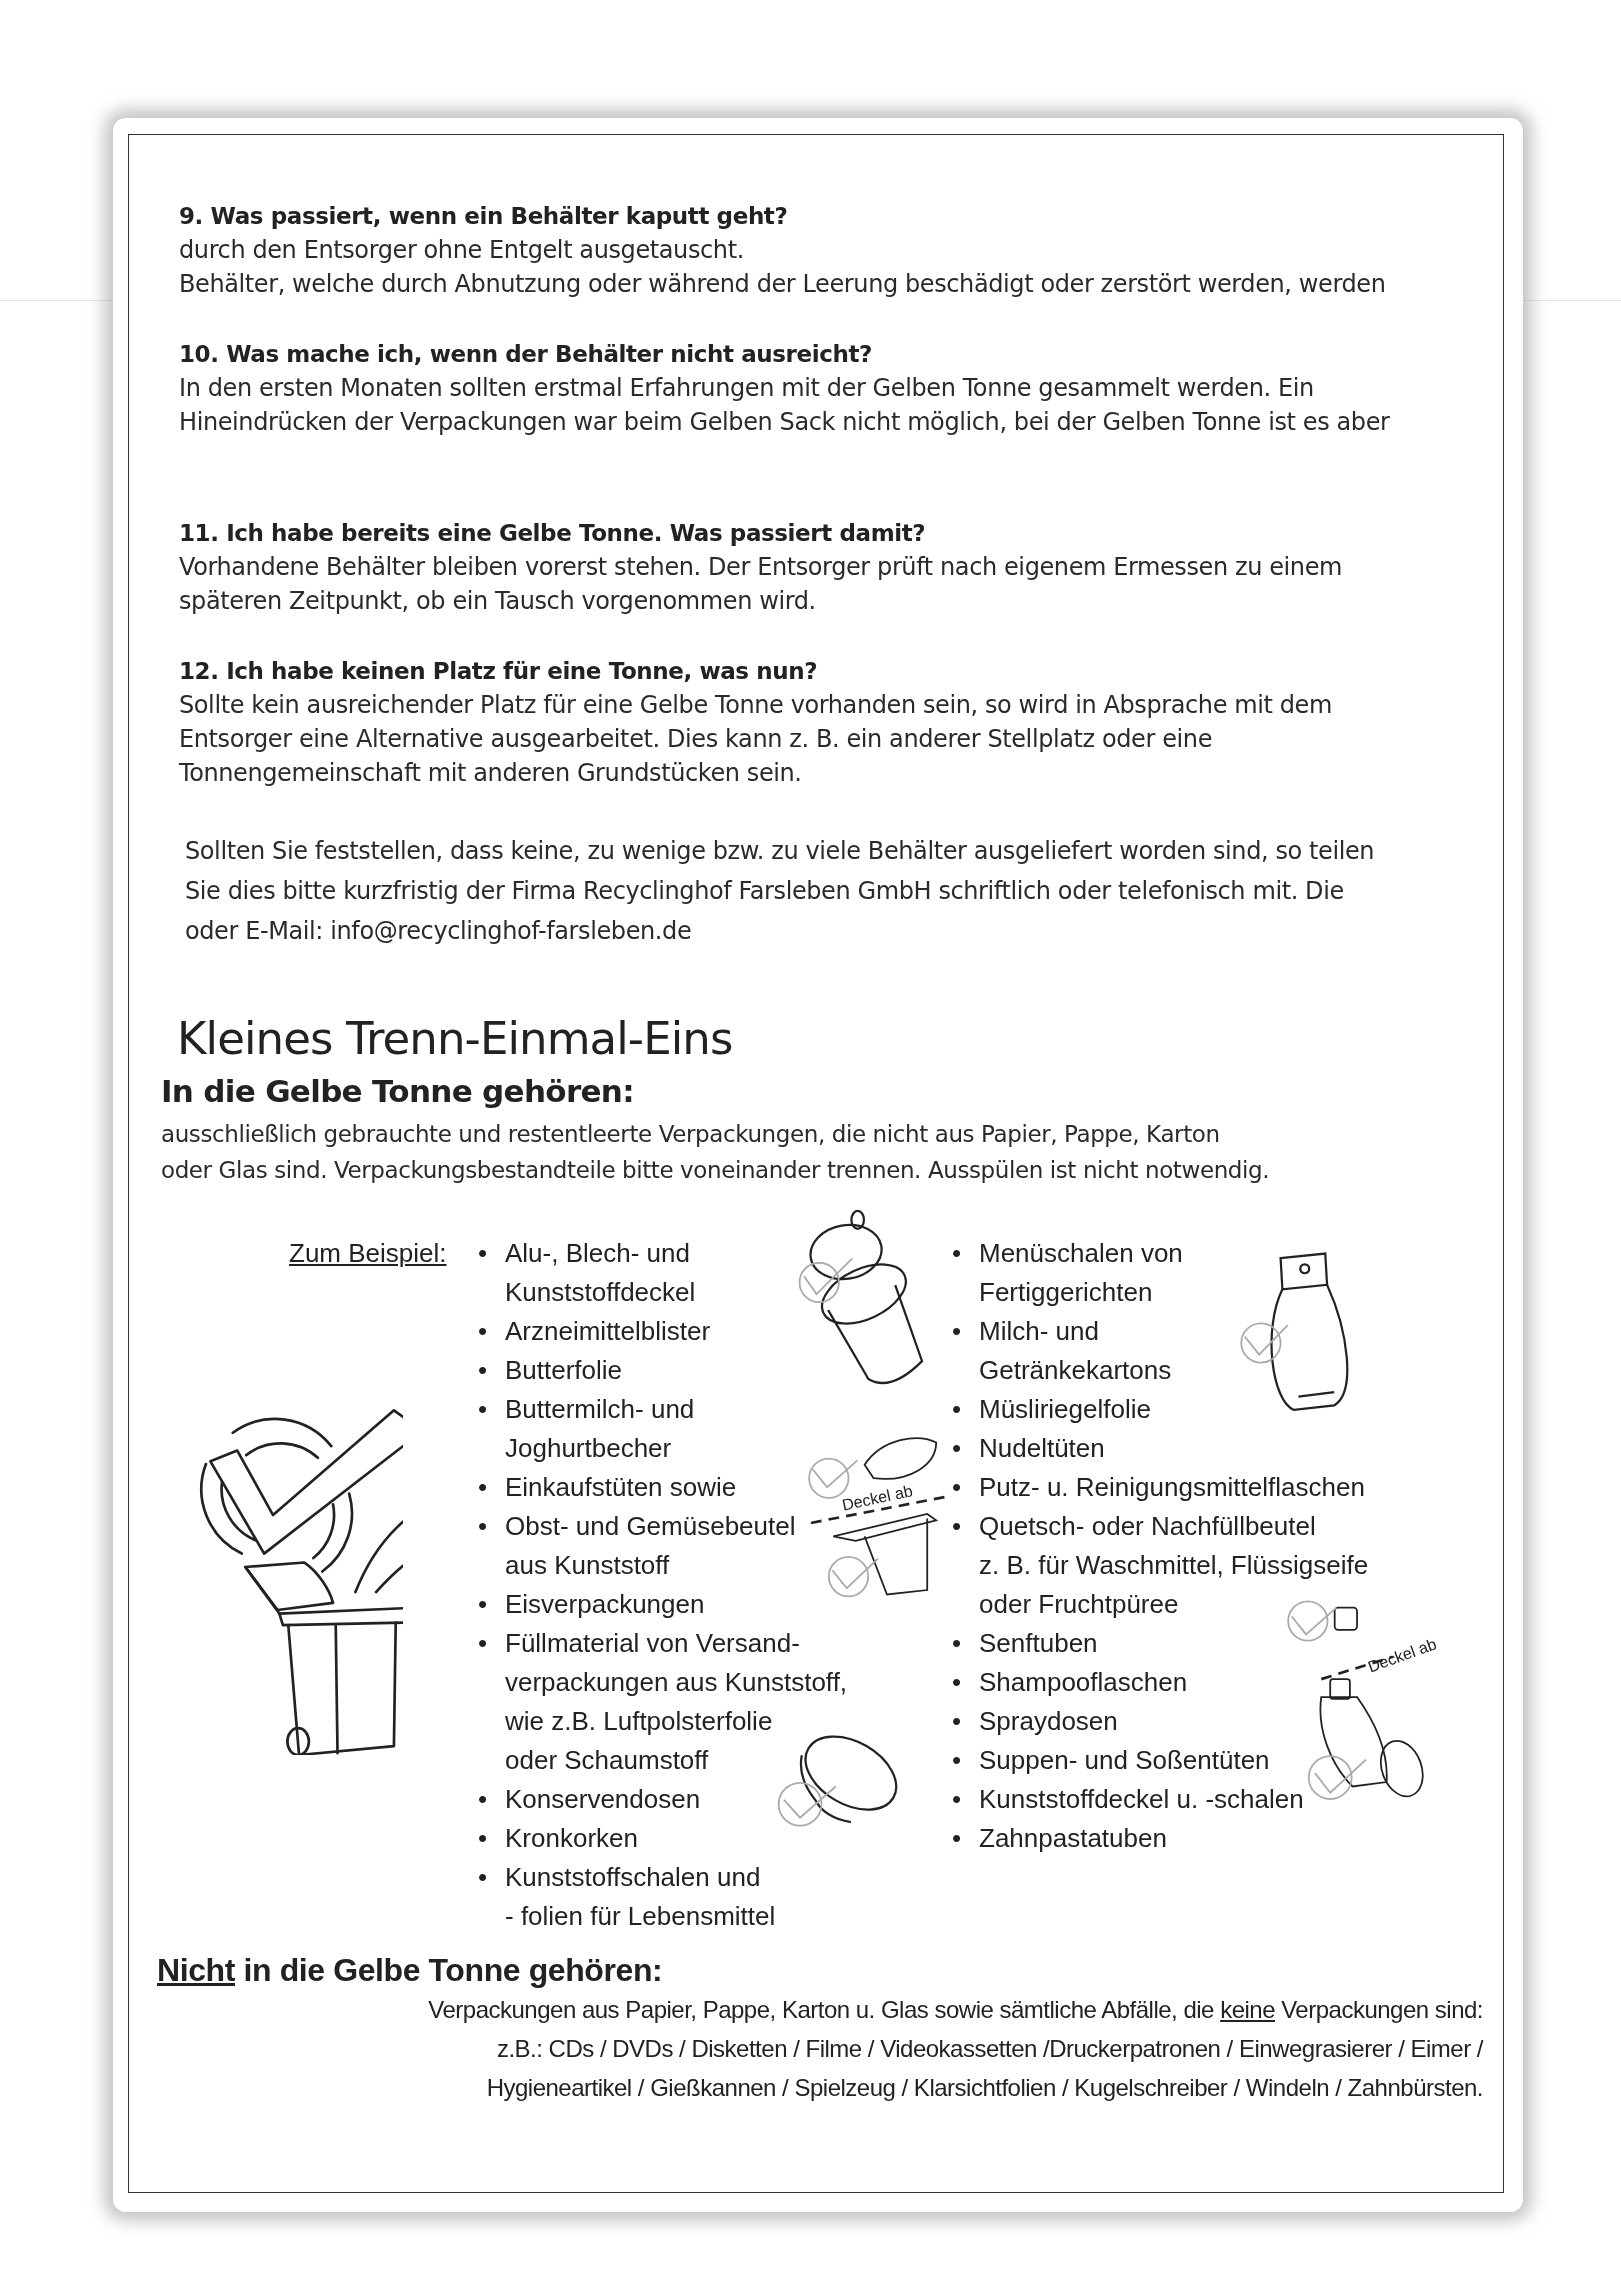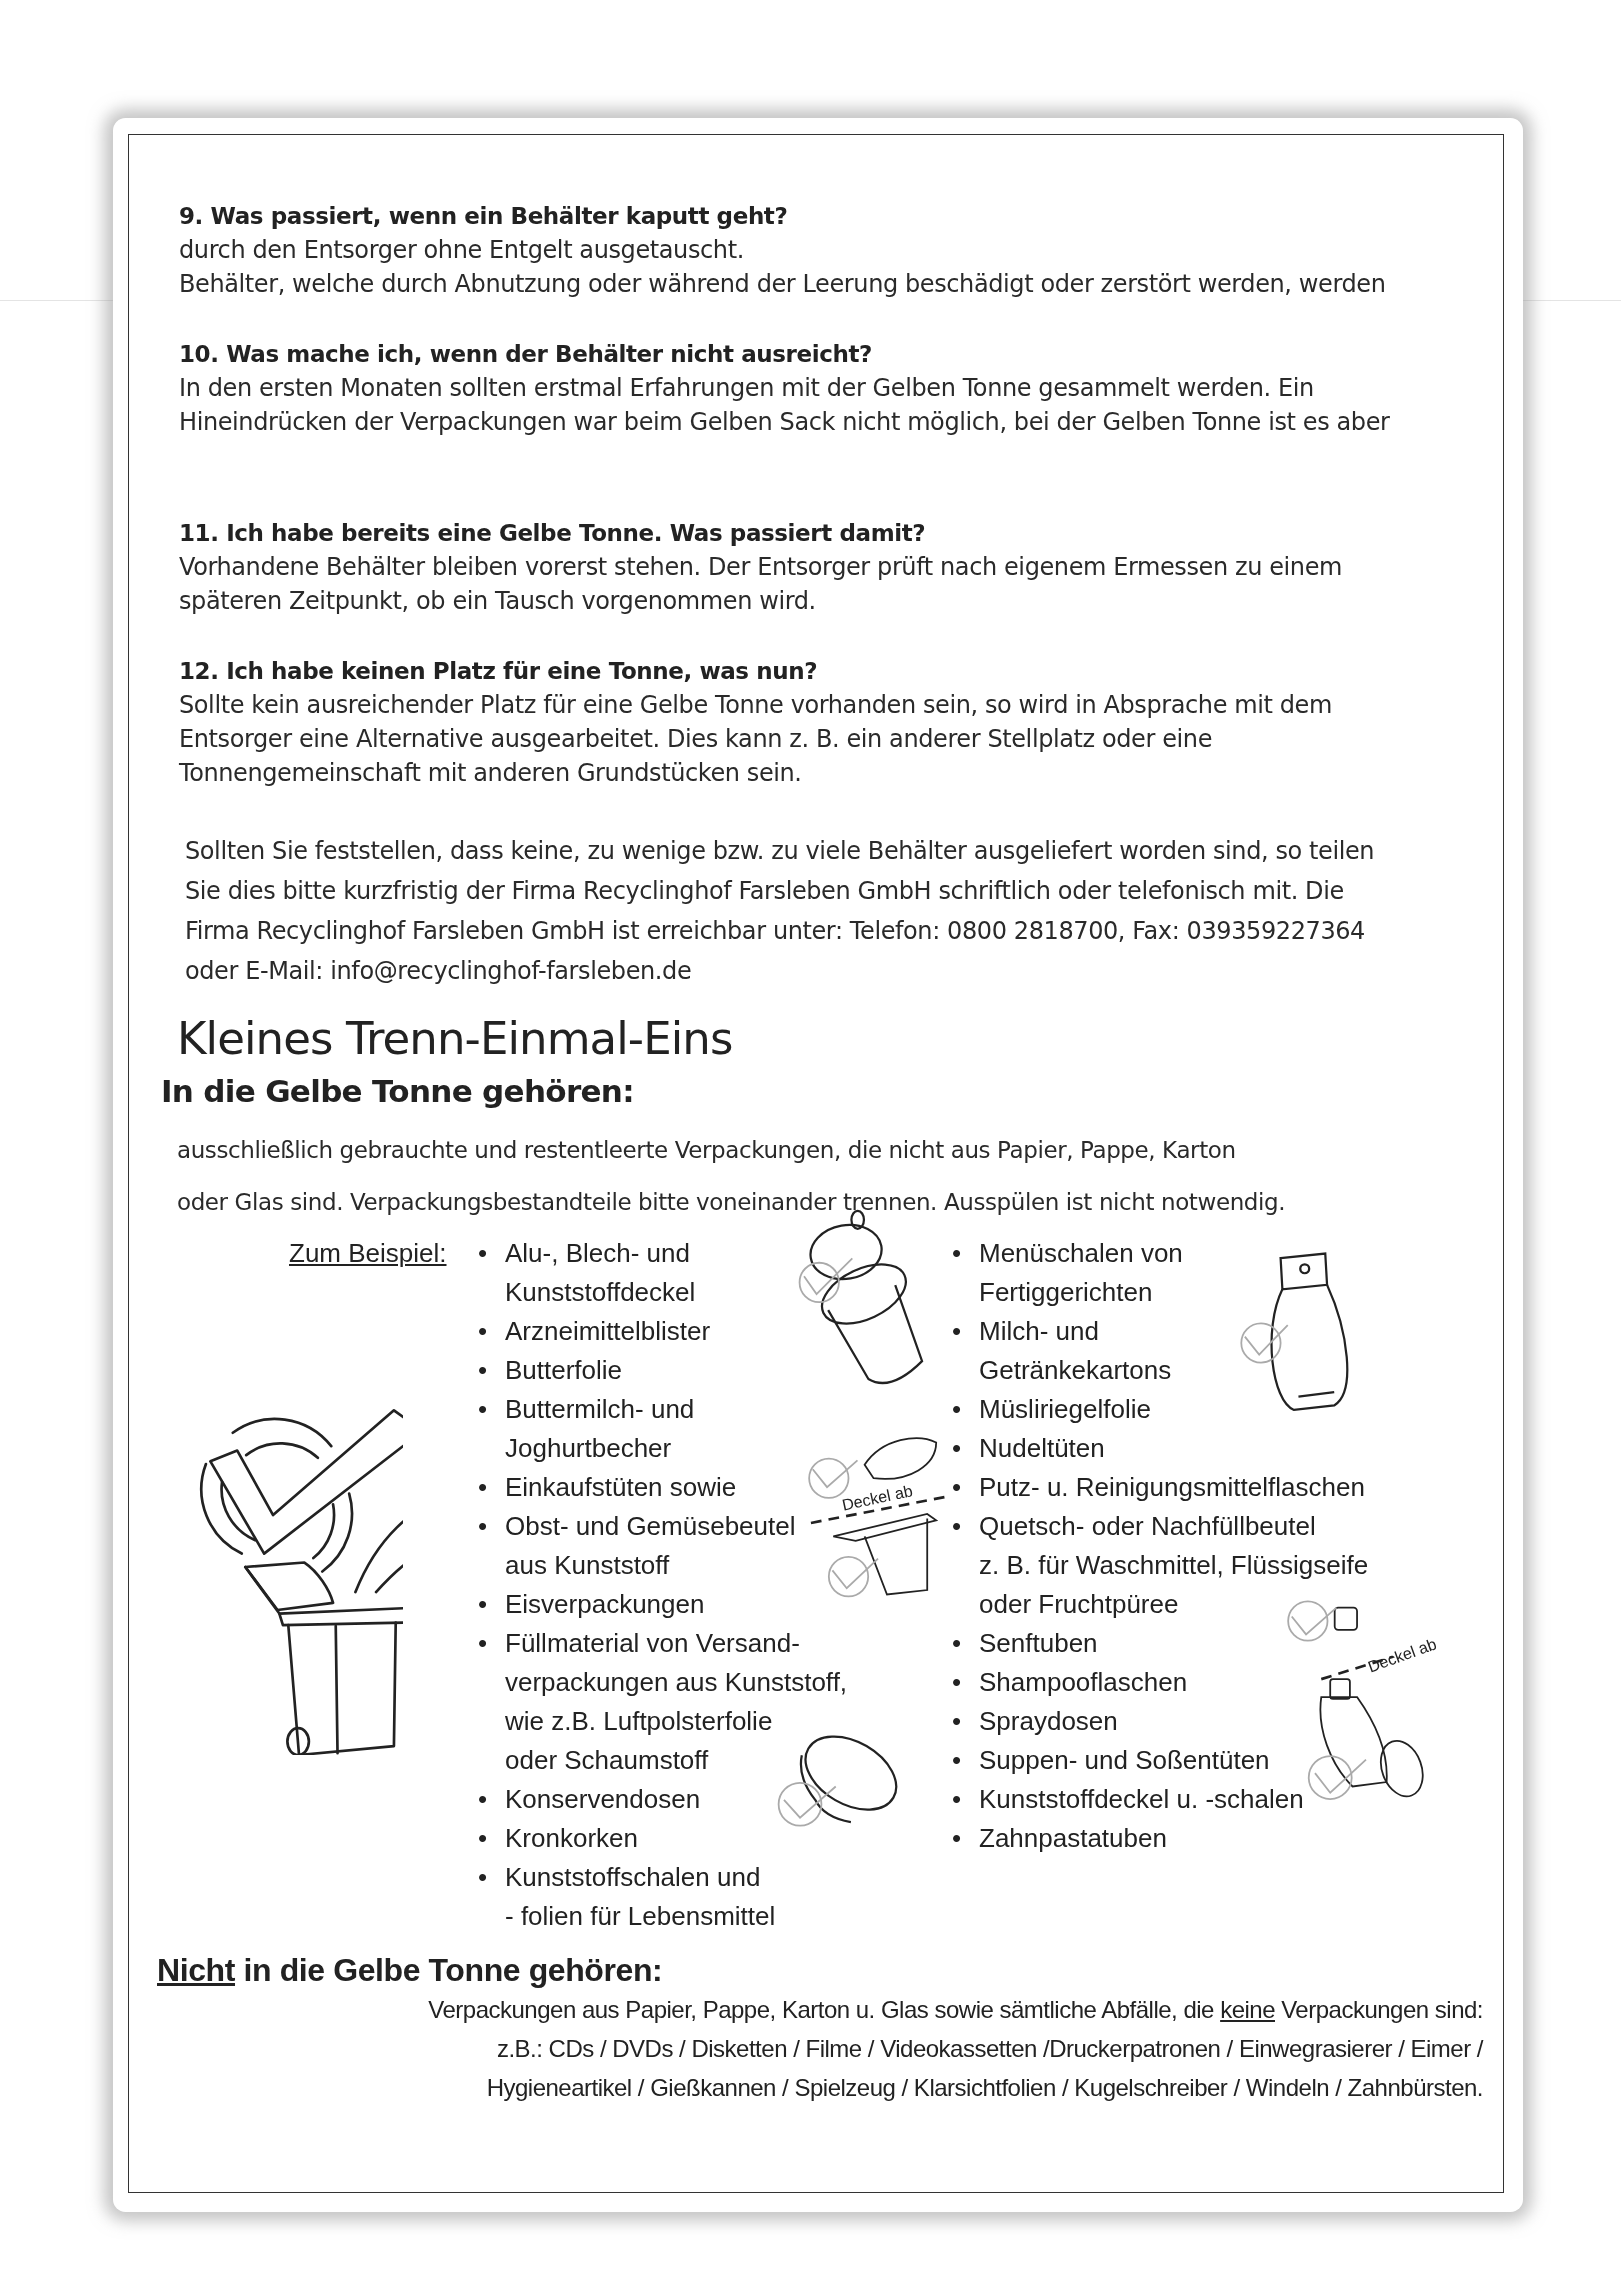--- a/index.html
+++ b/index.html
@@ -19,21 +19,21 @@
   .faq { position: absolute; left: 179px; width: 1308px; font-family: "DejaVu Sans", sans-serif; }
   .faq h3 { margin: 0; font-size: 23px; font-weight: bold; color: #222; line-height: 34px; letter-spacing: -0.4px; }
   .faq p { margin: 0; font-size: 24px; line-height: 34px; color: #2a2a2a; letter-spacing: -0.4px; }
   .contact { position: absolute; left: 179px; top: 828px; width: 1308px; font-family: "DejaVu Sans", sans-serif; }
   .contact p { margin: 6px; font-size: 24px; line-height: 34px; color: #2a2a2a; letter-spacing: -0.4px; }
   .big-title { position: absolute; left: 161px; top: 996px; font-family: "DejaVu Sans", sans-serif;
     font-size: 45px; font-weight: normal; color: #222; letter-spacing: -0.9px; margin: 16px; }
   .sub-title { position: absolute; left: 161px; top: 1073px; font-family: "DejaVu Sans", sans-serif;
     font-size: 31px; font-weight: bold; color: #222; letter-spacing: -0.7px; margin: 0; }
   .intro { position: absolute; left: 161px; top: 1116px; width: 1308px; font-family: "DejaVu Sans", sans-serif; }
-  .intro p { margin: 16px; font-size: 23px; line-height: 36px; color: #2a2a2a; letter-spacing: -0.4px; }
+  .intro p { margin: 0; font-size: 23px; line-height: 36px; color: #2a2a2a; letter-spacing: -0.4px; }
   .beispiel { position: absolute; left: 289px; top: 1238px; font-size: 26px; color: #222; text-decoration: underline; }
   .list { position: absolute; margin: 0; padding: 0; list-style: none; font-size: 26px; color: #222; }
   .list li { position: relative; padding-left: 27px; line-height: 39px; }
   .list li .bullet { position: absolute; left: 0; top: 0; }
   .list li .line2 { display: block; }
   .list-left { left: 478px; top: 1234px; }
   .list-right { left: 952px; top: 1234px; }
   .illus { position: absolute; }
   .not-title { position: absolute; left: 157px; top: 1952px; font-size: 32px; font-weight: bold; color: #222; margin: 0; letter-spacing: -0.4px; }
   .not-title u { text-decoration: underline; text-decoration-thickness: 2.7px; }
@@ -69,21 +69,20 @@
 <div class="faq" style="top:654px">
   <h3>12. Ich habe keinen Platz für eine Tonne, was nun?</h3>
   <p>Sollte kein ausreichender Platz für eine Gelbe Tonne vorhanden sein, so wird in Absprache mit dem</p>
   <p>Entsorger eine Alternative ausgearbeitet. Dies kann z. B. ein anderer Stellplatz oder eine</p>
   <p>Tonnengemeinschaft mit anderen Grundstücken sein.</p>
 </div>
 
 <div class="contact">
   <p>Sollten Sie feststellen, dass keine, zu wenige bzw. zu viele Behälter ausgeliefert worden sind, so teilen</p>
   <p>Sie dies bitte kurzfristig der Firma Recyclinghof Farsleben GmbH schriftlich oder telefonisch mit. Die</p>
-  <p>Firma Recyclinghof Farsleben GmbH ist erreichbar unter: Telefon: 0800 2818700, Fax: 039359227364</p>
   <p>oder E-Mail: info@recyclinghof-farsleben.de</p>
 </div>
 
 <h1 class="big-title">Kleines Trenn-Einmal-Eins</h1>
 <h2 class="sub-title">In die Gelbe Tonne gehören:</h2>
 <div class="intro">
   <p>ausschließlich gebrauchte und restentleerte Verpackungen, die nicht aus Papier, Pappe, Karton</p>
   <p>oder Glas sind. Verpackungsbestandteile bitte voneinander trennen. Ausspülen ist nicht notwendig.</p>
 </div>
 

